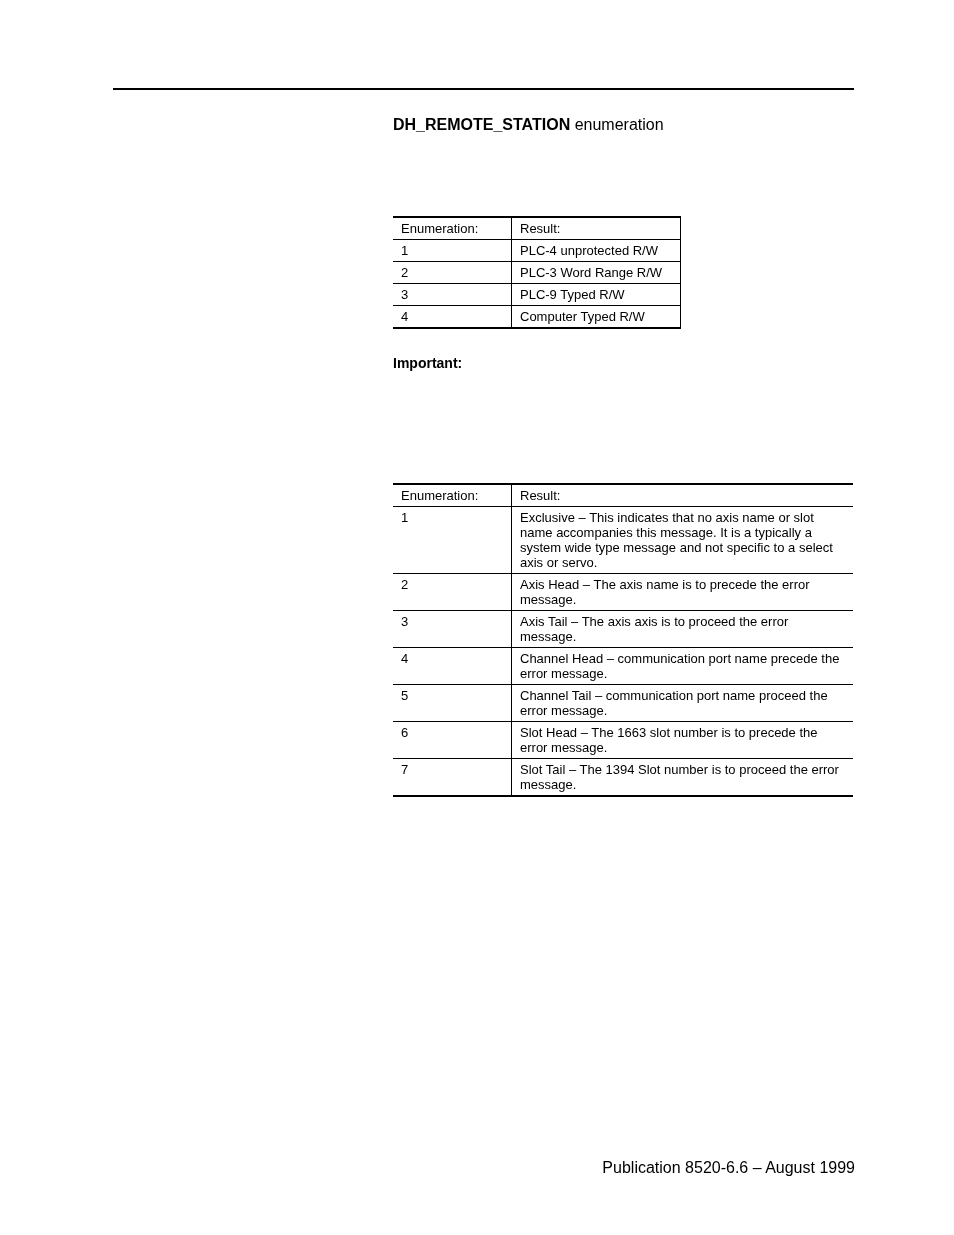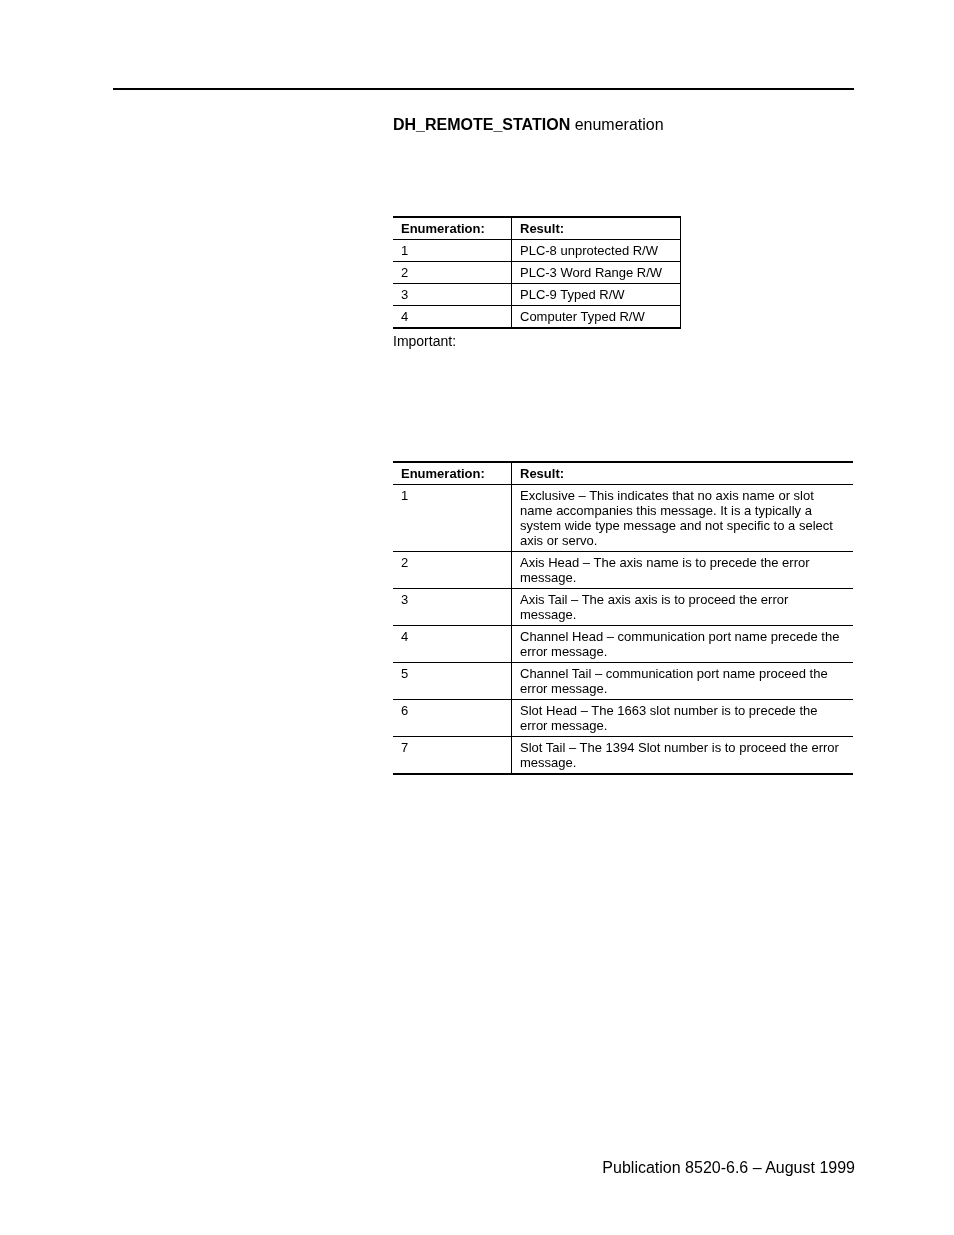--- a/index.html
+++ b/index.html
@@ -47,21 +47,21 @@
   table.enum.narrow { width: 288px; }
   table.enum.wide   { width: 460px; }
 
   table.enum th, table.enum td {
     text-align: left;
     vertical-align: top;
     padding: 3px 8px 3px 8px;
     font-weight: normal;
   }
   table.enum th {
-    font-weight: bold;
+    font-weight: normal;
     border-top: 2px solid #000;
     border-bottom: 1px solid #000;
   }
   table.enum td { border-top: 1px solid #000; }
   
   table.enum tr.last td { border-bottom: 2px solid #000; }
 
   
   table.narrow th, table.narrow td { border-right: 1px solid #000; }
   table.narrow th.first, table.narrow td.first { border-right: 1px solid #000; }
@@ -69,22 +69,22 @@
 
   
   table.wide .first {
     width: 102px;
     border-right: 1px solid #000;
   }
   table.wide th.second, table.wide td.second { border-right: none; }
 
   .important {
     font-size: 14px;
-    font-weight: normal;
-    margin-top: 4px;
+    font-weight: bold;
+    margin-top: 26px;
   }
 
   .footer {
     position: absolute;
     right: 99px;
     bottom: 58px;
     font-size: 16px;
     color: #000;
   }
 </style>
@@ -104,21 +104,21 @@
     <div class="gap-big"></div>
 
     <table class="enum narrow">
       <tbody>
           <tr>
         <th class="first">Enumeration:</th>
         <th>Result:</th>
       </tr>
       <tr>
         <td class="first">1</td>
-        <td>PLC-8 unprotected R/W</td>
+        <td>PLC-4 unprotected R/W</td>
       </tr>
       <tr>
         <td class="first">2</td>
         <td>PLC-3 Word Range R/W</td>
       </tr>
       <tr>
         <td class="first">3</td>
         <td>PLC-9 Typed R/W</td>
       </tr>
       <tr class="last">

